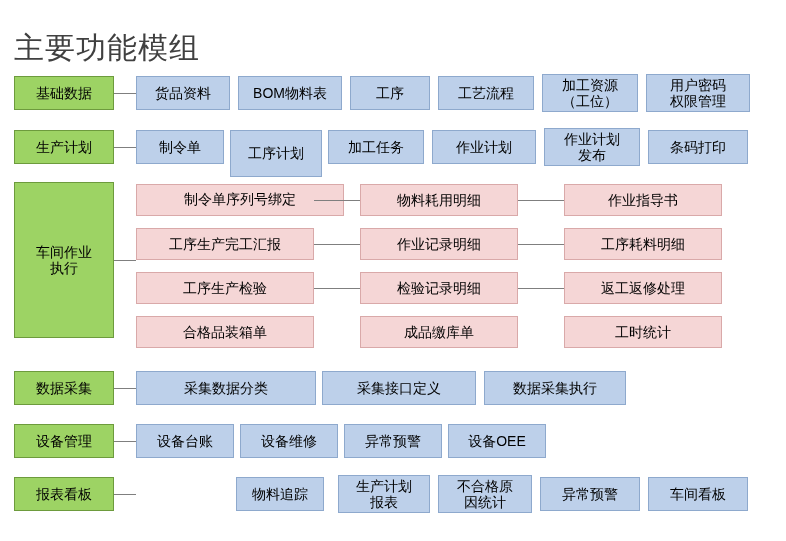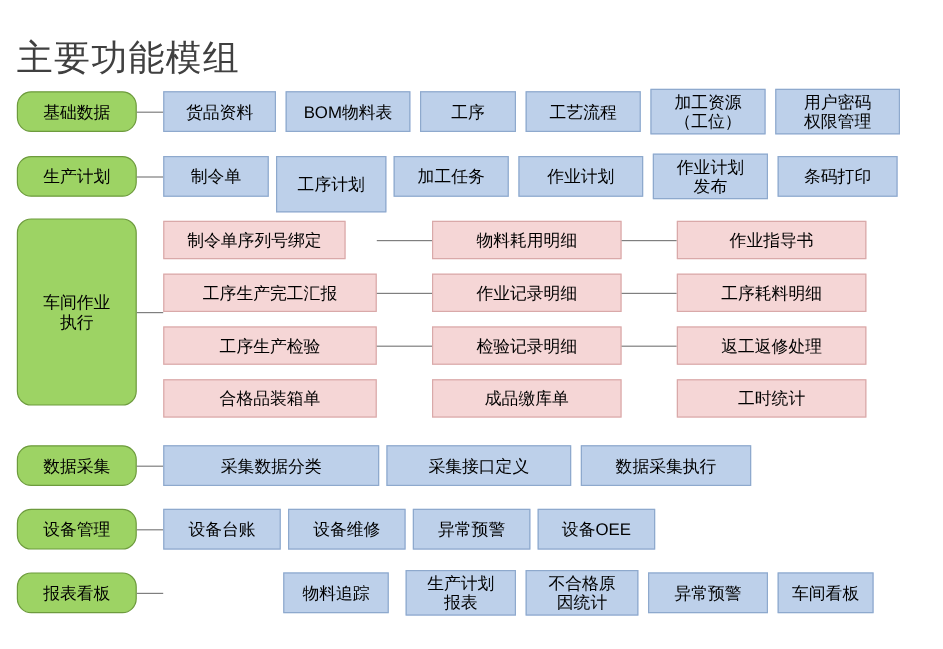--- a/index.html
+++ b/index.html
@@ -39,21 +39,20 @@
     justify-content: center;
     text-align: center;
     font-size: 14px;
     line-height: 1.15;
     padding: 2px 4px;
     white-space: pre-line;
   }
   .green {
     background: #9dd364;
     border-color: #6d9b3d;
-    border-radius: 12px;
   }
   .blue {
     background: #bdd0ea;
     border-color: #8ea9cd;
   }
   .pink {
     background: #f5d6d6;
     border-color: #d9a9a9;
   }
   .connector {
@@ -87,21 +86,21 @@
   <div class="node blue" style="position:absolute; left:328px; top:68px; width:96px; height:34px;">加工任务</div>
   <div class="node blue" style="position:absolute; left:432px; top:68px; width:104px; height:34px;">作业计划</div>
   <div class="node blue" style="position:absolute; left:544px; top:66px; width:96px; height:38px;">作业计划
 发布</div>
   <div class="node blue" style="position:absolute; left:648px; top:68px; width:100px; height:34px;">条码打印</div>
 
   <div class="node green" style="position:absolute; left:14px; top:120px; width:100px; height:156px;">车间作业
 执行</div>
   <div class="connector h-line" style="left:114px; top:198px; width:22px;"></div>
 
-  <div class="node pink" style="position:absolute; left:136px; top:122px; width:152px; height:32px;">制令单序列号绑定</div>
+  <div class="node pink" style="position:absolute; left:136px; top:122px; width:208px; height:32px;font-family:Liberation Serif, serif;">制令单序列号绑定</div>
   <div class="connector h-line" style="left:314px; top:138px; width:46px;"></div>
   <div class="node pink" style="position:absolute; left:360px; top:122px; width:158px; height:32px;">物料耗用明细</div>
   <div class="connector h-line" style="left:518px; top:138px; width:46px;"></div>
   <div class="node pink" style="position:absolute; left:564px; top:122px; width:158px; height:32px;">作业指导书</div>
 
   <div class="node pink" style="position:absolute; left:136px; top:166px; width:178px; height:32px;">工序生产完工汇报</div>
   <div class="connector h-line" style="left:314px; top:182px; width:46px;"></div>
   <div class="node pink" style="position:absolute; left:360px; top:166px; width:158px; height:32px;">作业记录明细</div>
   <div class="connector h-line" style="left:518px; top:182px; width:46px;"></div>
   <div class="node pink" style="position:absolute; left:564px; top:166px; width:158px; height:32px;">工序耗料明细</div>
@@ -130,15 +129,15 @@
   <div class="node blue" style="position:absolute; left:448px; top:362px; width:98px; height:34px;">设备OEE</div>
 
   <div class="node green" style="position:absolute; left:14px; top:415px; width:100px; height:34px;">报表看板</div>
   <div class="connector h-line" style="left:114px; top:432px; width:22px;"></div>
   <div class="node blue" style="position:absolute; left:236px; top:415px; width:88px; height:34px;">物料追踪</div>
   <div class="node blue" style="position:absolute; left:338px; top:413px; width:92px; height:38px;">生产计划
 报表</div>
   <div class="node blue" style="position:absolute; left:438px; top:413px; width:94px; height:38px;">不合格原
 因统计</div>
   <div class="node blue" style="position:absolute; left:540px; top:415px; width:100px; height:34px;">异常预警</div>
-  <div class="node blue" style="position:absolute; left:648px; top:415px; width:80px; height:34px;">车间看板</div>
+  <div class="node blue" style="position:absolute; left:648px; top:415px; width:100px; height:34px;">车间看板</div>
 
 </div>
 
 </body></html>

